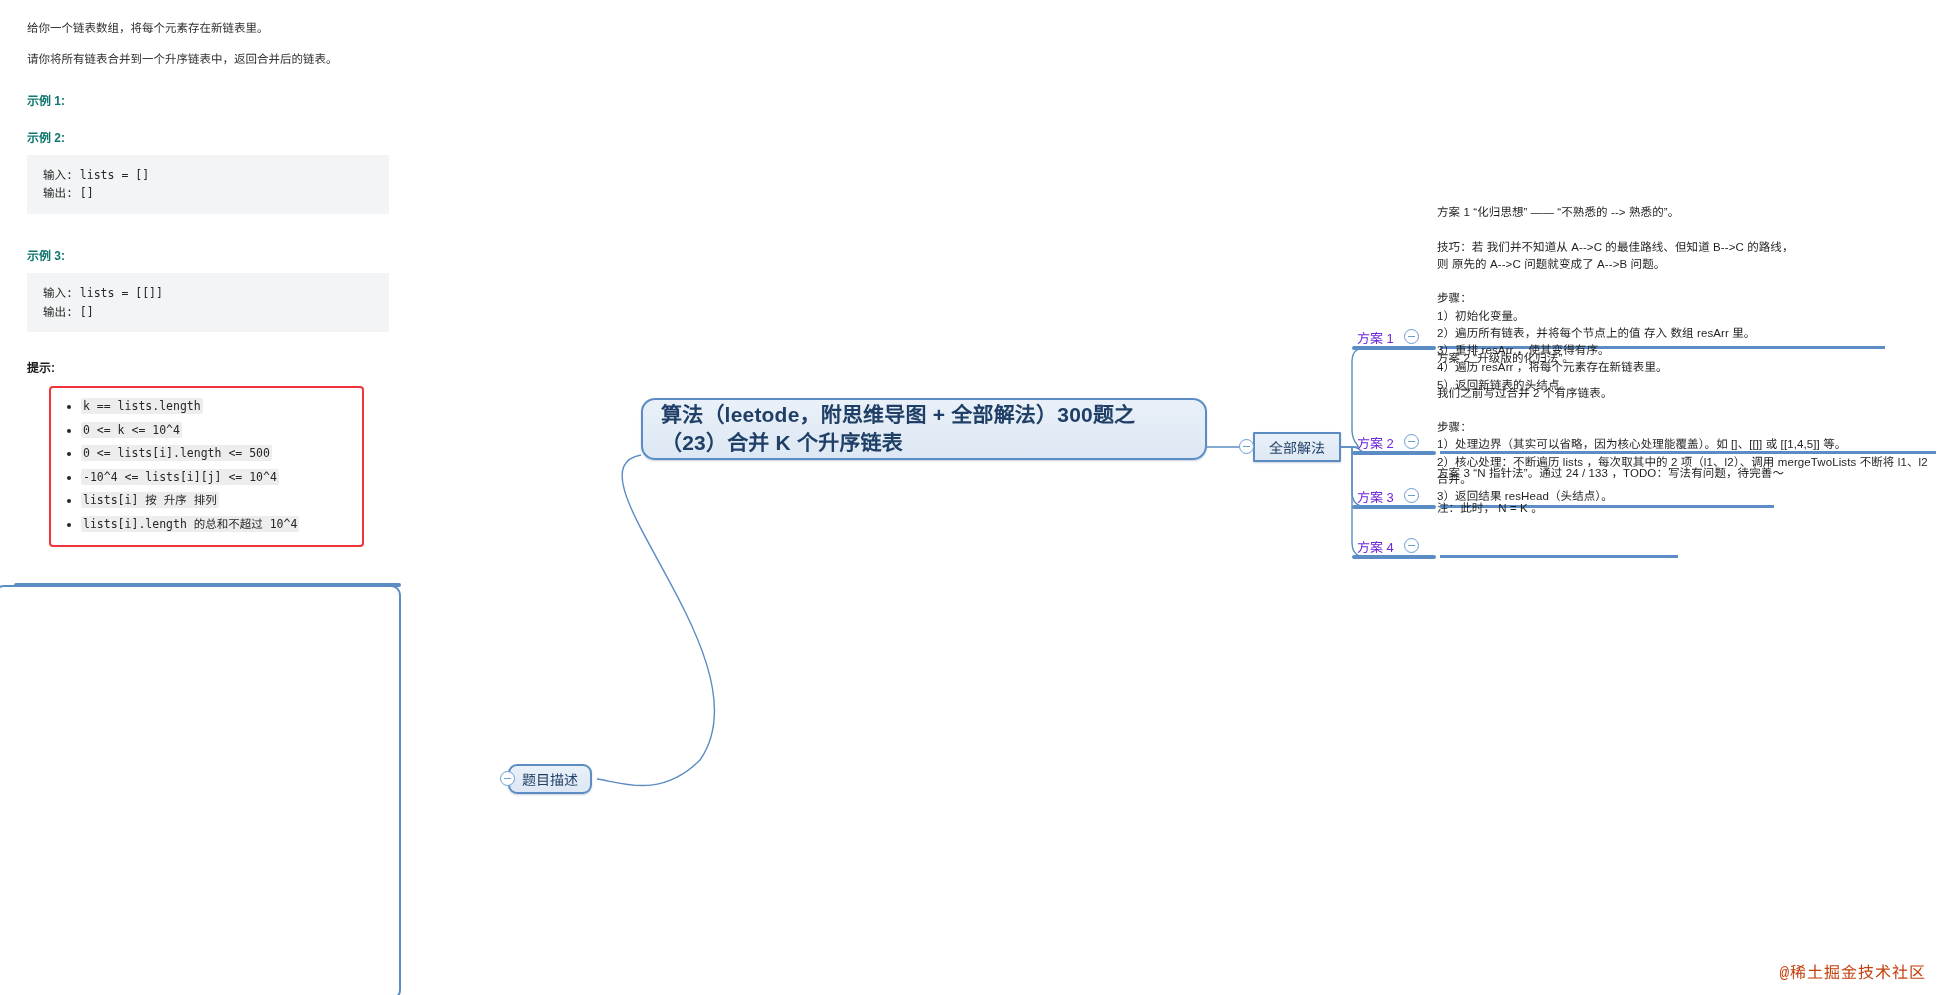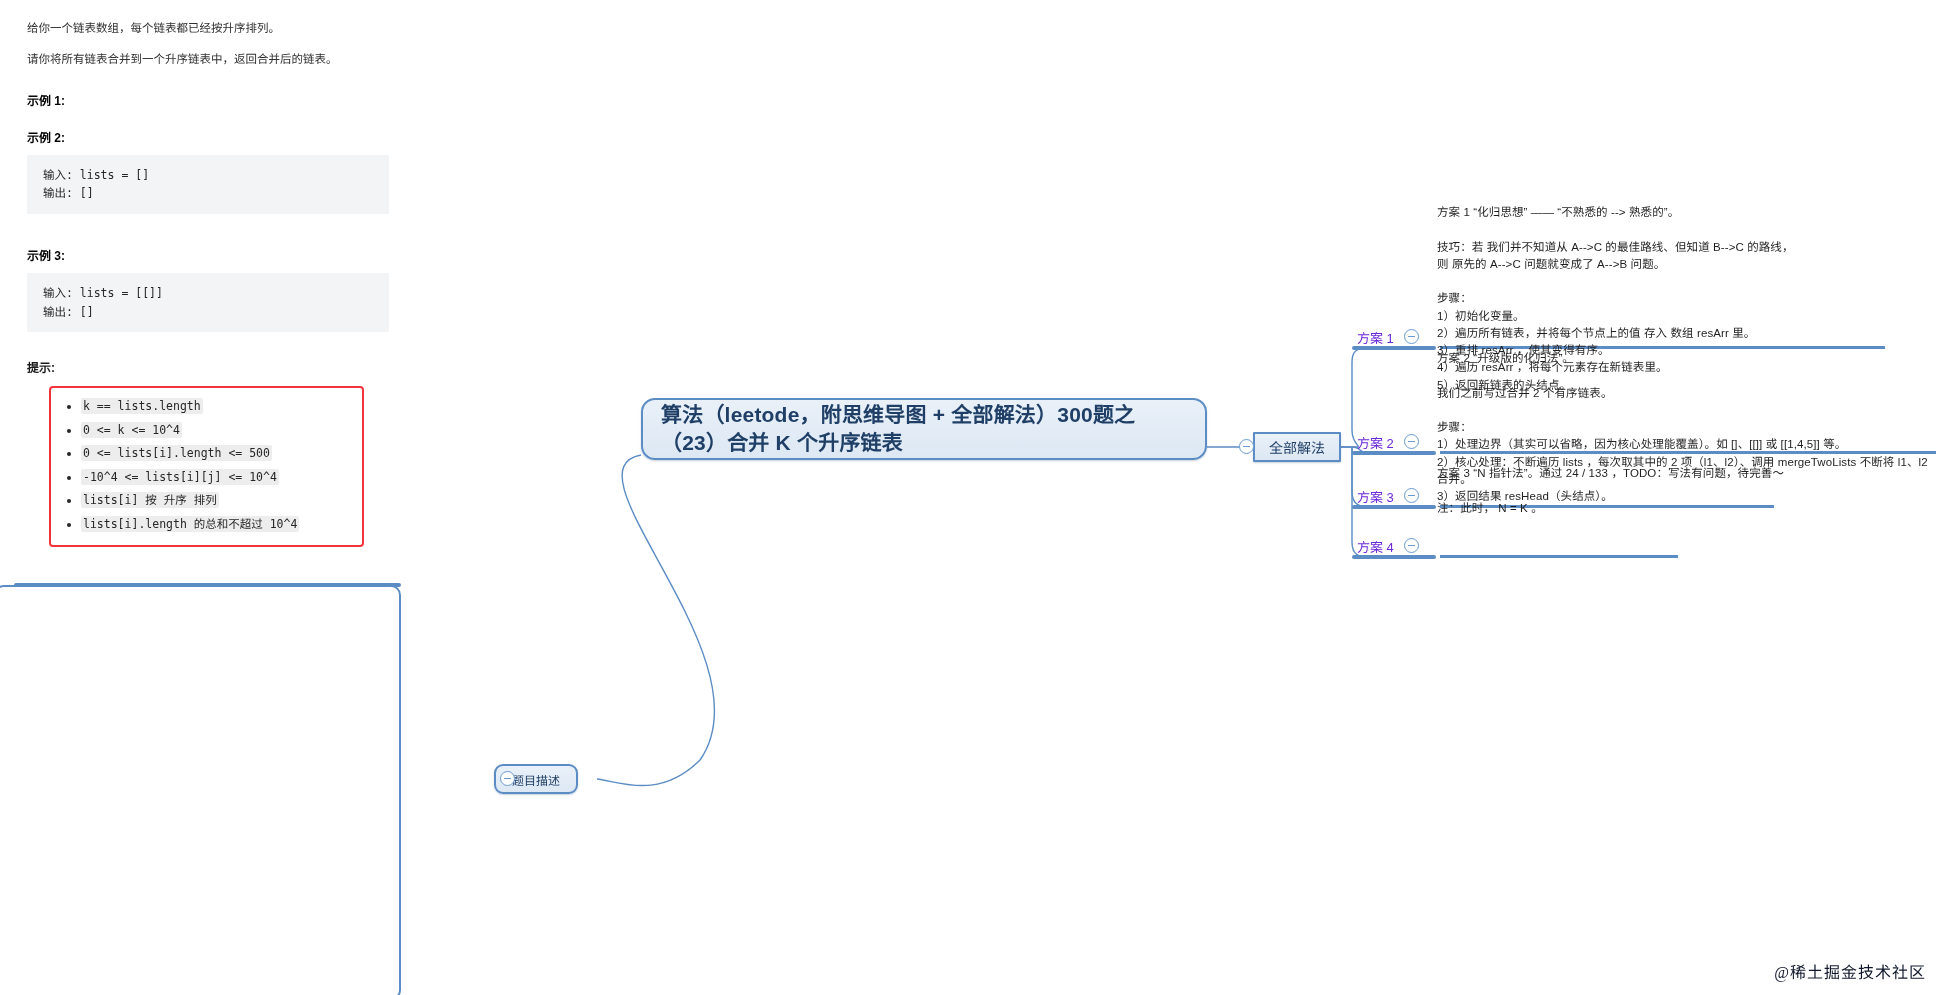--- a/index.html
+++ b/index.html
@@ -67,25 +67,25 @@
     left: 1253px;
     top: 432px;
     width: 88px;
     height: 30px;
     font-size: 14px;
     border-radius: 1px;
     font-weight: normal;
   }
 
   #node-problem-desc {
-    left: 494px;
+    left: 508px;
     top: 764px;
     width: 84px;
     height: 30px;
-    font-size: 12px;
+    font-size: 14px;
     border-radius: 9px;
   }
 
   
   .toggle {
     position: absolute;
     z-index: 6;
     width: 15px;
     height: 15px;
     border: 1px solid #6a9bd1;
@@ -196,21 +196,21 @@
   }
   .doc-para {
     font-size: 11.5px;
     line-height: 1.9;
     color: #2f2f2f;
     margin: 0 0 9px 0;
   }
   .doc-h {
     font-size: 12px;
     font-weight: bold;
-    color: #000000;
+    color: #0f766e;
     margin: 20px 0 10px 0;
   }
   .code-box {
     background: #f3f4f5;
     padding: 11px 16px;
     margin: 0 0 4px 0;
     font-family: "DejaVu Sans Mono", "Liberation Mono", monospace;
     font-size: 11.5px;
     line-height: 1.62;
     color: #262626;
@@ -261,22 +261,22 @@
     border-radius: 2px;
   }
 
   
   #watermark {
     position: absolute;
     z-index: 9;
     right: 22px;
     bottom: 12px;
     font-size: 16px;
-    color: #0f172a;
-    font-family: Liberation Serif, serif;
+    color: #c2410c;
+    font-family: Liberation Mono, monospace;
     letter-spacing: 1px;
     user-select: none;
   }
 </style>
 </head>
 <body>
 
 <div id="canvas">
 
   <svg id="links" viewBox="0 0 1948 995" width="1948" height="995">
@@ -286,21 +286,21 @@
     <path d="M 1207 447 L 1253 447" fill="none" stroke="#5b8cc4" stroke-width="1.4"></path>
 
     <path d="M 1341 447 L 1352 447 C 1366 447, 1352 447, 1352 430 L 1352 362 C 1352 350, 1358 348, 1368 348" fill="none" stroke="#5b8cc4" stroke-width="1.4"></path>
     <path d="M 1341 447 L 1352 447 C 1362 447, 1358 453, 1368 453" fill="none" stroke="#5b8cc4" stroke-width="1.4"></path>
     <path d="M 1352 447 L 1352 492 C 1352 503, 1358 507, 1368 507" fill="none" stroke="#5b8cc4" stroke-width="1.4"></path>
     <path d="M 1352 447 L 1352 542 C 1352 554, 1358 557, 1368 557" fill="none" stroke="#5b8cc4" stroke-width="1.4"></path>
   </svg>
 
   <div id="doc-content">
     <div id="doc-inner">
-      <p class="doc-para">给你一个链表数组，每个链表都已经按升序排列。</p>
+      <p class="doc-para">给你一个链表数组，将每个元素存在新链表里。</p>
       <p class="doc-para">请你将所有链表合并到一个升序链表中，返回合并后的链表。</p>
 
       <div class="doc-h">示例 1:</div>
 
       <div class="doc-h">示例 2:</div>
       <div class="code-box">输入: lists = []
 输出: []</div>
 
       <div class="doc-h" style="margin-top:32px;">示例 3:</div>
       <div class="code-box">输入: lists = [[]]

